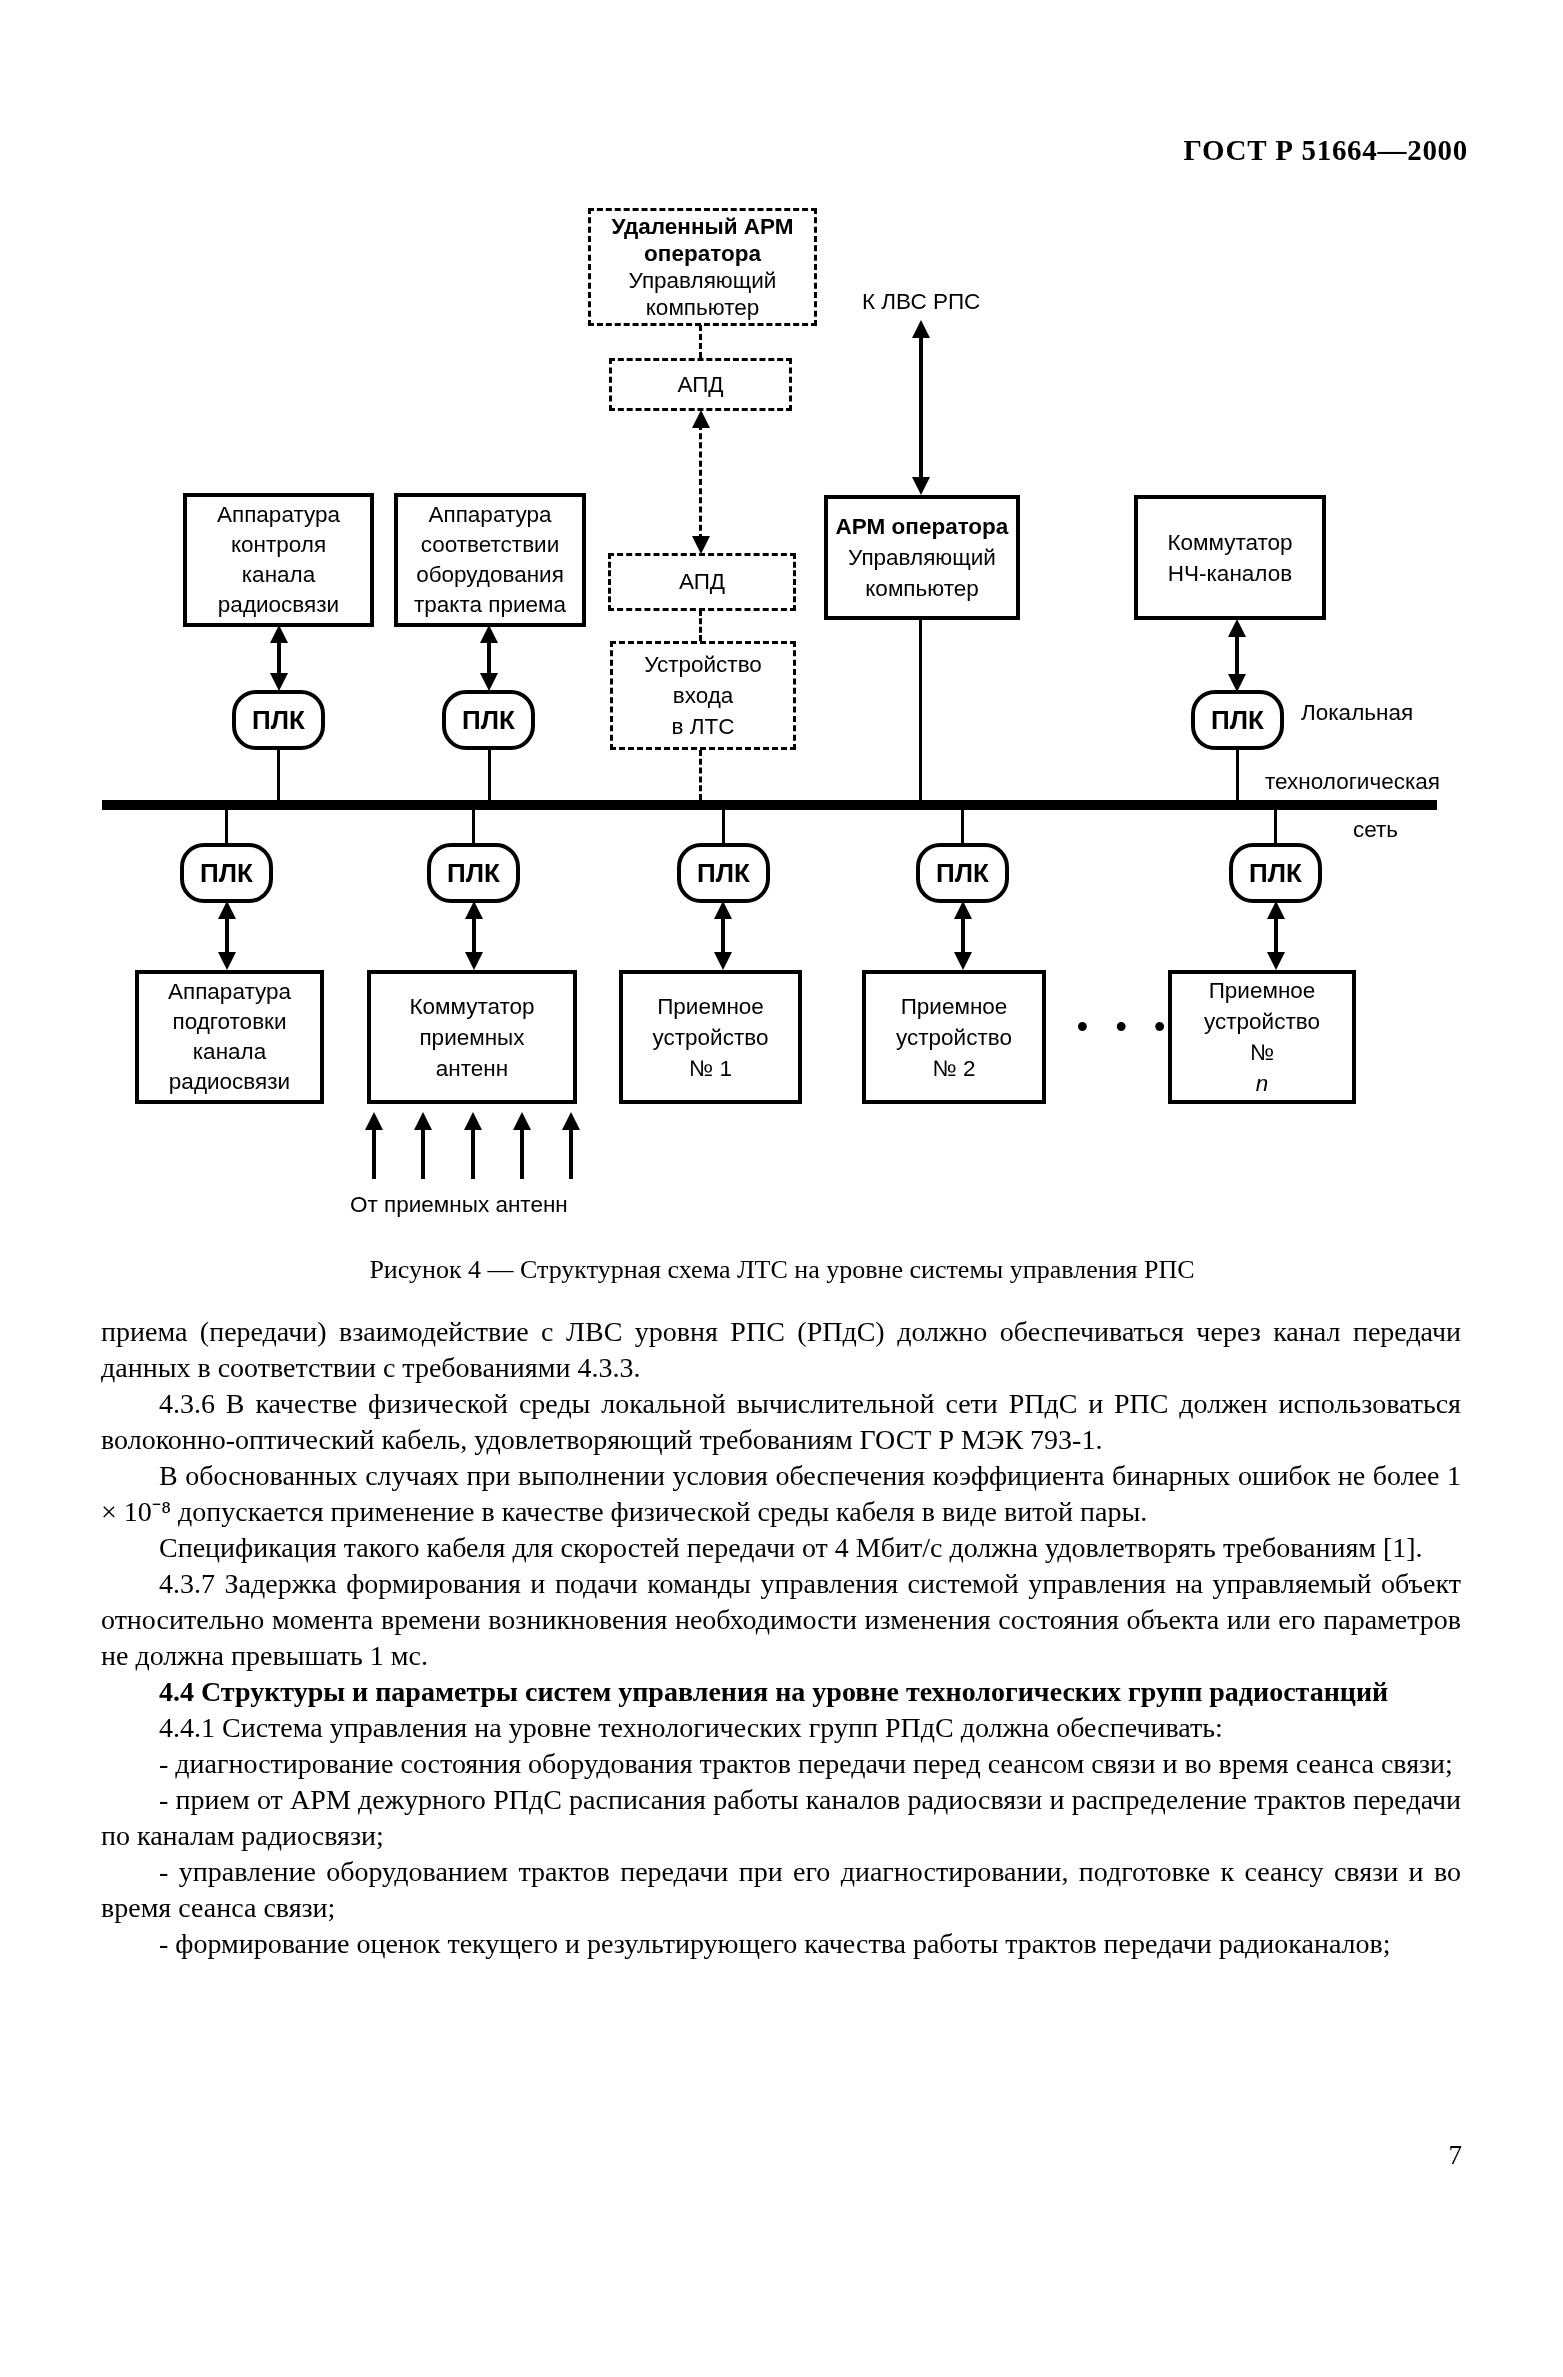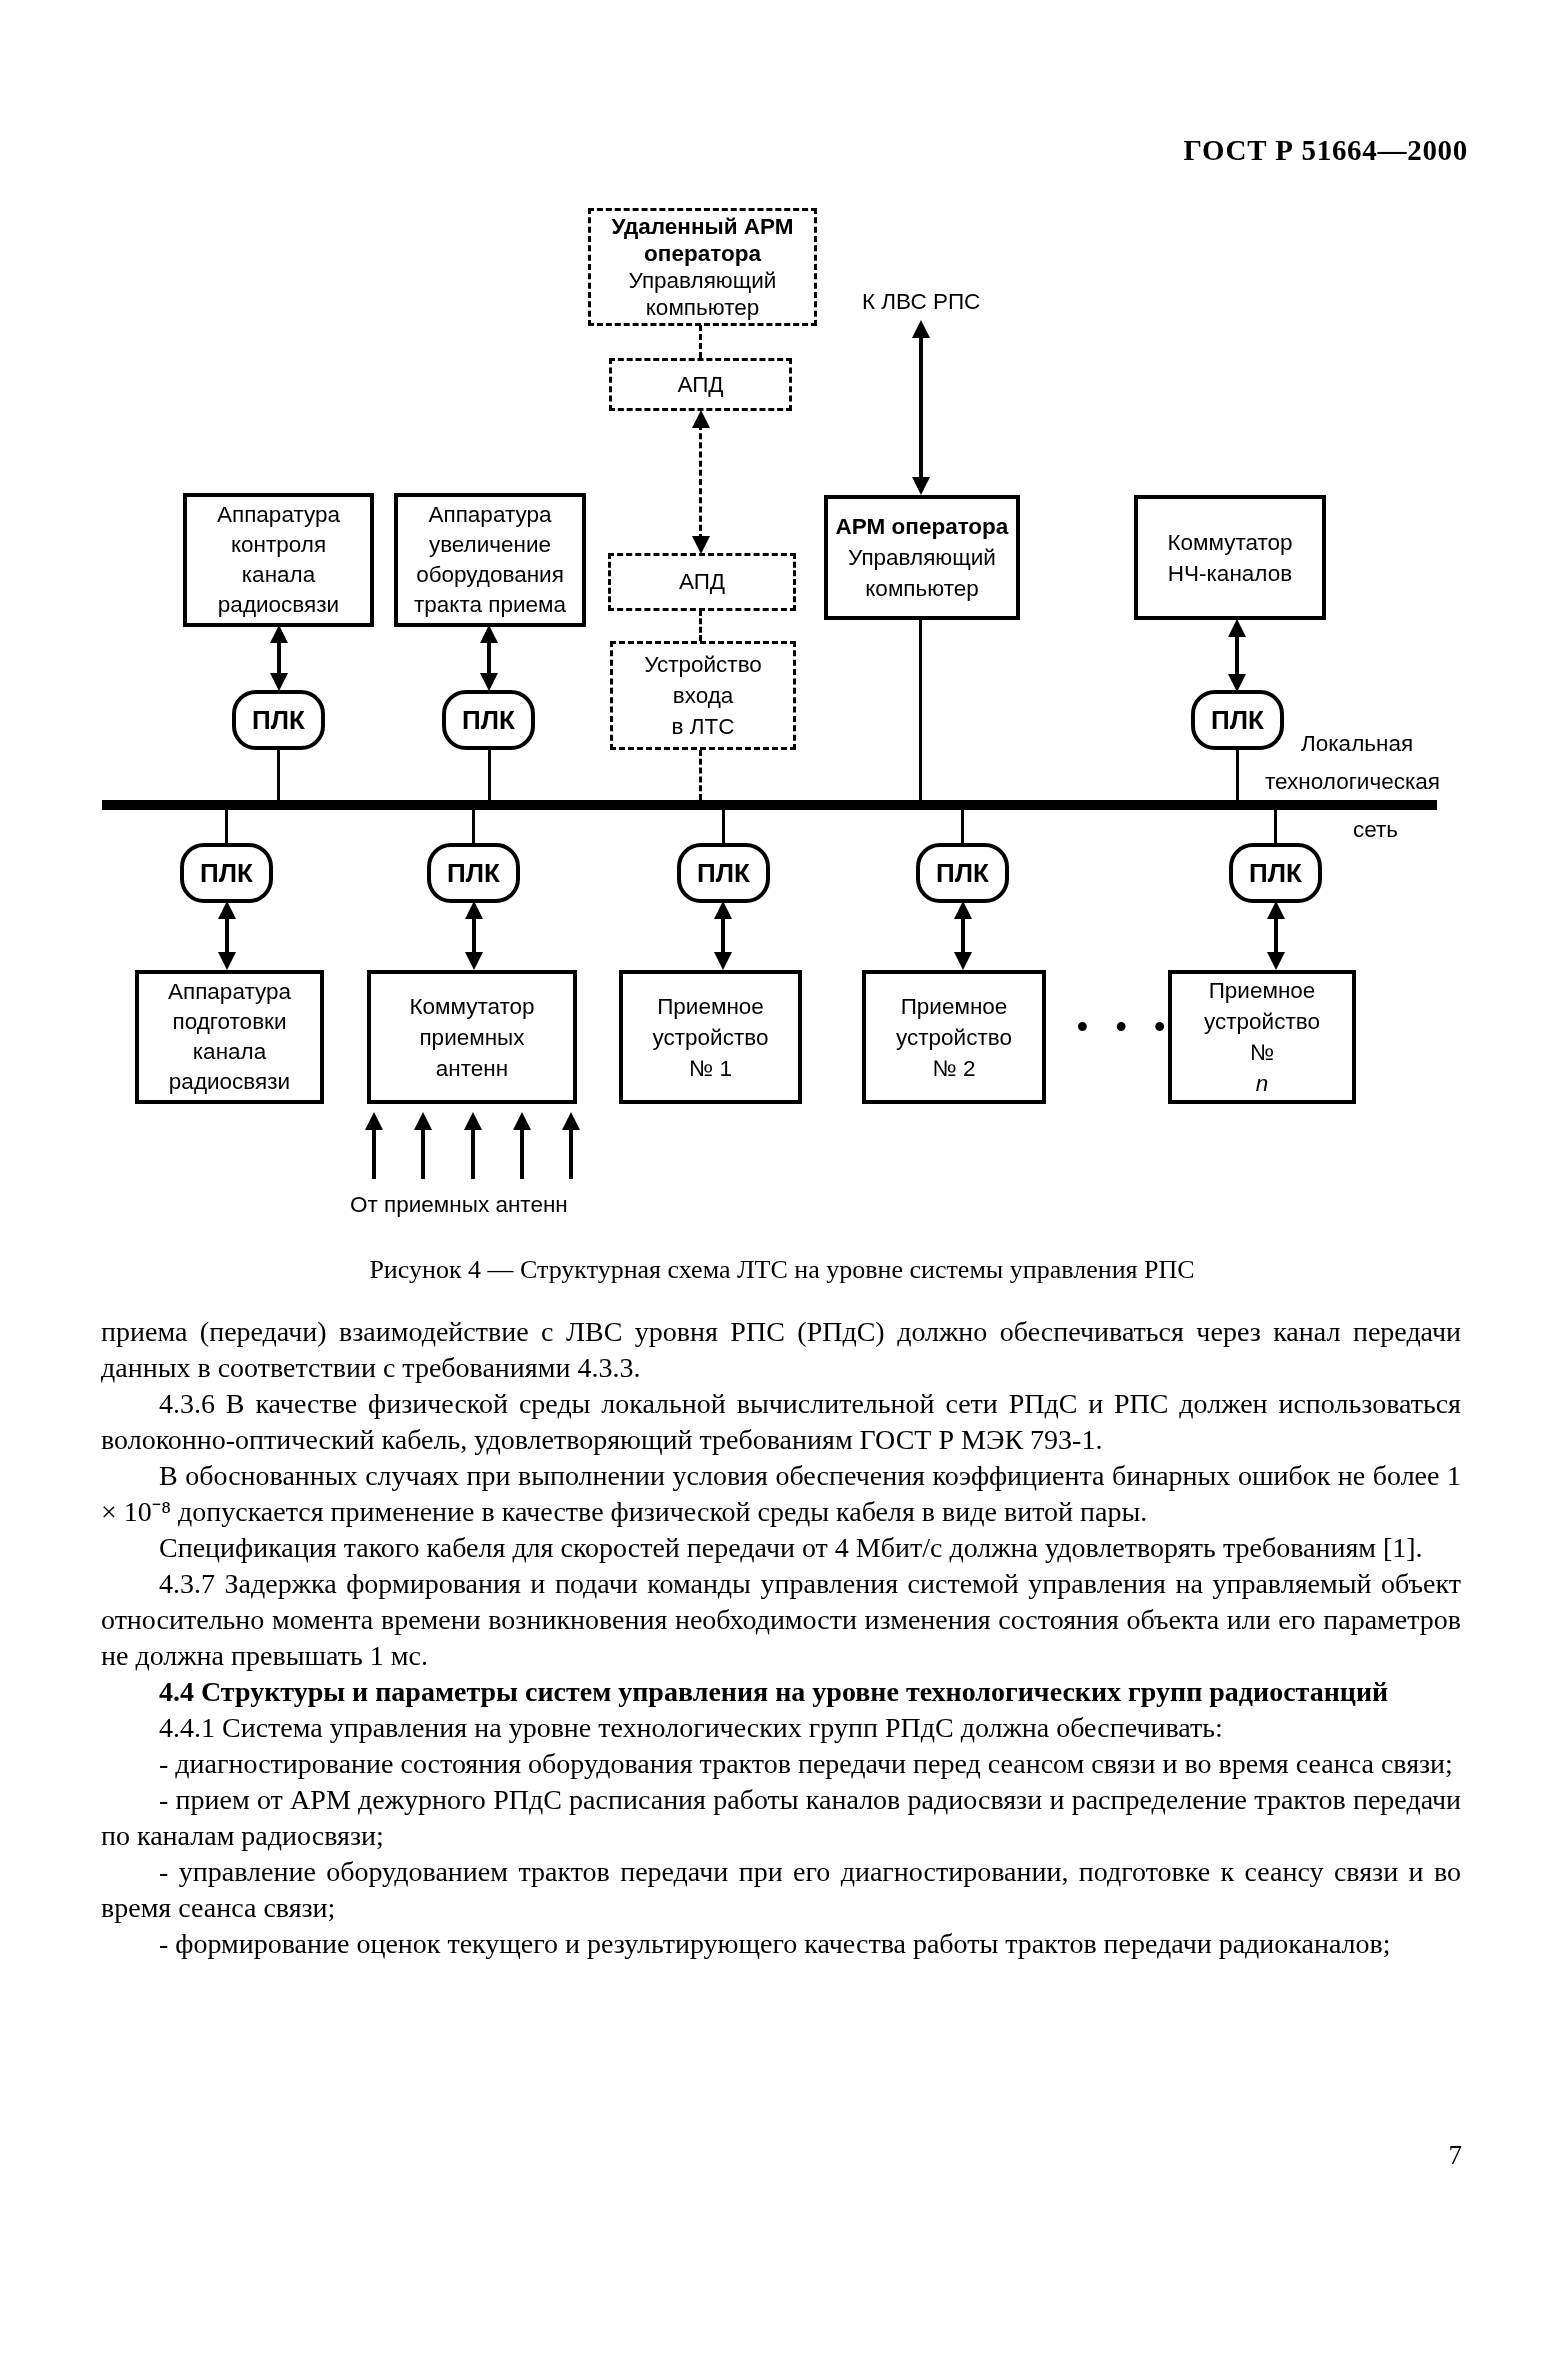--- a/index.html
+++ b/index.html
@@ -92,21 +92,21 @@
     </div>
 
     <div class="box" style="left:183px;top:493px;width:191px;height:134px;">
       <span>Аппаратура</span>
       <span>контроля</span>
       <span>канала</span>
       <span>радиосвязи</span>
     </div>
     <div class="box" style="left:394px;top:493px;width:192px;height:134px;">
       <span>Аппаратура</span>
-      <span>увеличение</span>
+      <span>соответствии</span>
       <span>оборудования</span>
       <span>тракта приема</span>
     </div>
     <div class="box" style="left:824px;top:495px;width:196px;height:125px;line-height:31px;">
       <span class="b">АРМ оператора</span>
       <span>Управляющий</span>
       <span>компьютер</span>
     </div>
     <div class="box" style="left:1134px;top:495px;width:192px;height:125px;line-height:31px;">
       <span>Коммутатор</span>
@@ -138,21 +138,21 @@
         <span>ПЛК</span>
       </div>
     <div class="box plk" style="left:1191px;top:690px;width:93px;height:60px;">
         <span>ПЛК</span>
       </div>
     <div class="vl" style="left:277px;top:749px;height:52px;"></div>
     <div class="vl" style="left:488px;top:749px;height:52px;"></div>
     <div class="vl" style="left:1236px;top:749px;height:52px;"></div>
 
     <div class="bus" style="left:102px;top:800px;width:1335px;height:10.2px;"></div>
-    <div class="lbl" style="left:1301px;top:731px;">Локальная</div>
+    <div class="lbl" style="left:1301px;top:700px;">Локальная</div>
     <div class="lbl" style="left:1265px;top:769px;">технологическая</div>
     <div class="lbl" style="left:1353px;top:817px;">сеть</div>
 
     <div class="vl" style="left:225px;top:810px;height:34px;"></div>
     <div class="vl" style="left:472px;top:810px;height:34px;"></div>
     <div class="vl" style="left:722px;top:810px;height:34px;"></div>
     <div class="vl" style="left:961px;top:810px;height:34px;"></div>
     <div class="vl" style="left:1274px;top:810px;height:34px;"></div>
 
     <div class="box plk" style="left:180px;top:843px;width:93px;height:60px;">

